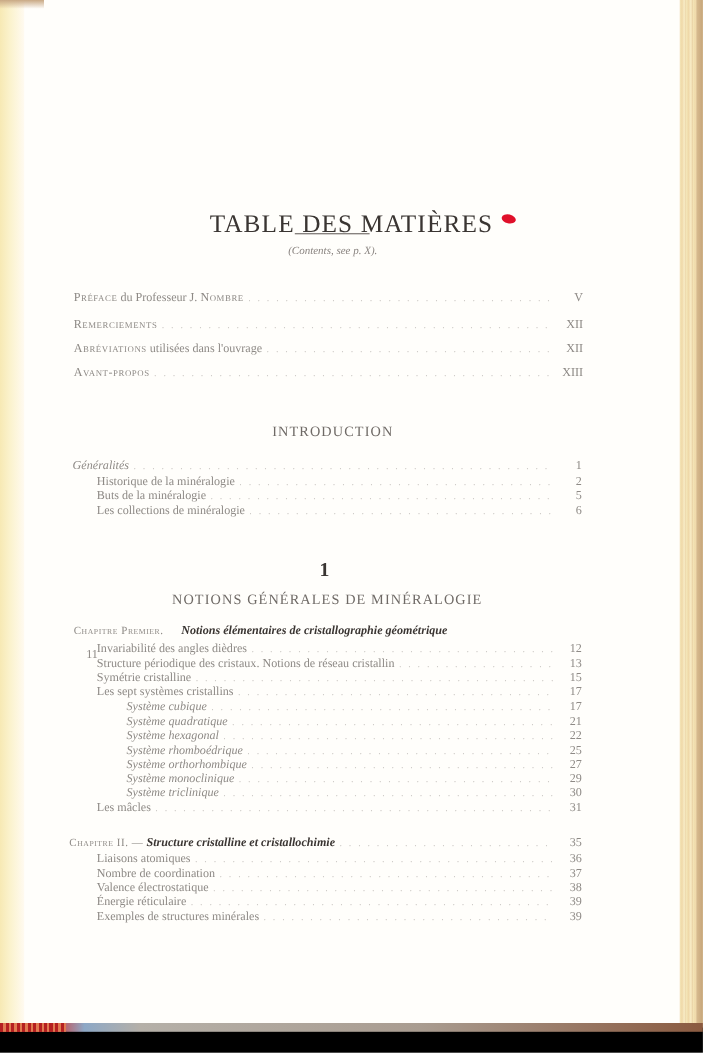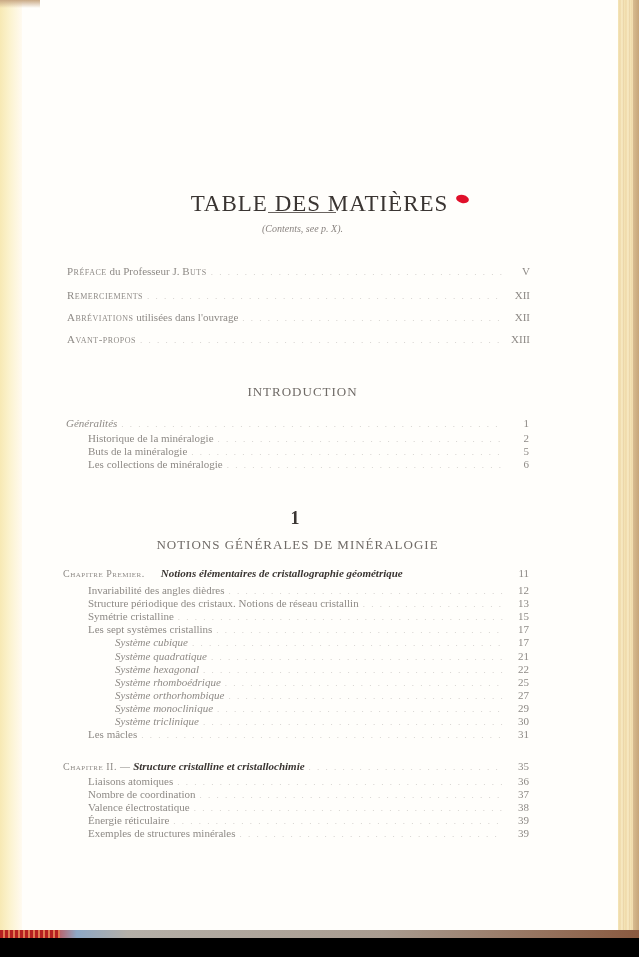--- a/index.html
+++ b/index.html
@@ -89,21 +89,21 @@
 <div class="right-edge"></div>
 <div class="bottom-strip"></div>
 <div class="bottom-stripes"></div>
 <div class="red-mark"></div>
 
 <h1 class="title">TABLE DES MATIÈRES</h1>
 <div class="title-rule"></div>
 <div class="subtitle">(Contents, see p. X).</div>
 
 <div class="toc-row" style="left:67px; top:265px; width:463px;">
-  <span class="label"><span class="sc">Préface</span><span> du Professeur J. </span><span class="sc">Buts</span></span>
+  <span class="label"><span class="sc">Préface</span><span> du Professeur J. </span><span class="sc">Nombre</span></span>
   <span class="dots"></span>
   <span class="page-num">V</span>
 </div>
 <div class="toc-row" style="left:67px; top:289px; width:463px;">
   <span class="label sc">Remerciements</span>
   <span class="dots"></span>
   <span class="page-num">XII</span>
 </div>
 <div class="toc-row" style="left:67px; top:311px; width:463px;">
   <span class="label"><span class="sc">Abréviations</span><span> utilisées dans l'ouvrage</span></span>
@@ -135,21 +135,21 @@
 </div>
 <div class="toc-row" style="left:88px; top:458px; width:441px;">
   <span class="label">Les collections de minéralogie</span>
   <span class="dots"></span>
   <span class="page-num">6</span>
 </div>
 
 <div class="part-number">1</div>
 <div class="section-heading" style="top:537px; width:595px;">NOTIONS GÉNÉRALES DE MINÉRALOGIE</div>
 
-<div class="toc-row" style="left:63px; top:567px; width:466px;">
+<div class="toc-row" style="left:63px; top:567px; width:466px;flex-direction:column;">
   <span class="label"><span class="sc" style="font-size:10px;">Chapitre Premier.</span><span style="display:inline-block;width:16px;"></span><span class="bi">Notions élémentaires de cristallographie géométrique</span></span>
   <span class="dots" style="visibility:hidden"></span>
   <span class="page-num">11</span>
 </div>
 
 <div id="ch1-entries">
     <div class="toc-row" style="left: 88px; top: 584px; width: 441px;">
       <span class="label">Invariabilité des angles dièdres</span>
       <span class="dots"></span>
       <span class="page-num">12</span>

